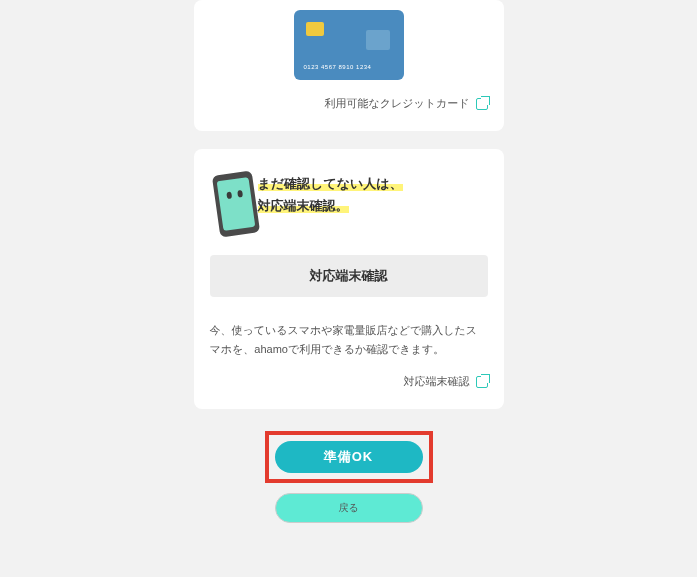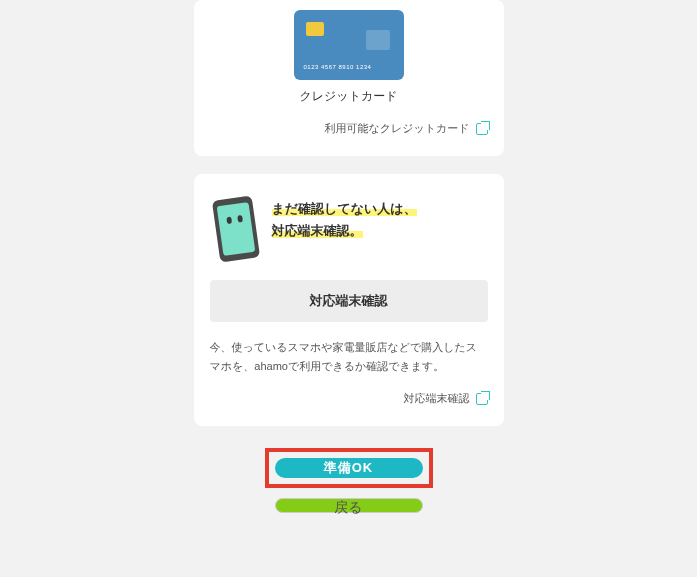--- a/index.html
+++ b/index.html
@@ -140,21 +140,21 @@
   right: -3px;
   width: 8px;
   height: 8px;
   border-top: 1.5px solid #2dc9b8;
   border-right: 1.5px solid #2dc9b8;
   background: #fff;
 }
 .phone-section {
   display: flex;
   align-items: flex-start;
-  gap: 16px;
+  gap: 2px;
   padding: 24px 6px 20px 6px;
 }
 .phone-icon {
   width: 40px;
   height: 62px;
   background: #4a4a4a;
   border-radius: 6px;
   position: relative;
   flex-shrink: 0;
   transform: rotate(-8deg);
@@ -204,71 +204,70 @@
   font-size: 13px;
   font-weight: 700;
   color: #333;
   border-radius: 4px;
   cursor: pointer;
 }
 .desc {
   font-size: 11px;
   color: #555;
   line-height: 1.7;
-  margin-top: 16px;
+  margin-top: 24px;
 }
 .bottom-actions {
   display: flex;
   flex-direction: column;
   align-items: center;
   gap: 10px;
   padding: 4px 0;
 }
 .highlight-frame {
   border: 4px solid #e33b2e;
   padding: 6px;
 }
 .primary-btn {
   background: #1eb8c4;
   color: #fff;
   border: none;
   width: 148px;
-  height: 20px;
+  height: 32px;
   border-radius: 16px;
   font-size: 13px;
   font-weight: 600;
   cursor: pointer;
   letter-spacing: 1px;
 }
 .secondary-btn {
-  background: #84cc16;
+  background: #5eead4;
   color: #555;
   border: 1px solid #ccc;
   width: 148px;
-  height: 15px;
+  height: 30px;
   border-radius: 15px;
-  font-size: 14px;
+  font-size: 10px;
   cursor: pointer;
 }
 </style>
 </head>
 <body>
 
 <div class="container">
 
   <div class="card">
     <div class="options-row">
 
       <div class="option">
         <div class="credit-card-img">
           <div class="chip"></div>
           <div class="square"></div>
           <div class="num">0123 4567 8910 1234</div>
         </div>
-        <div class="option-label">クレジットカード</div>
       </div>
 
 
     </div>
 
     <div class="link-row">
       <span>利用可能なクレジットカード</span>
       <span class="ext-icon"></span>
     </div>
   </div>

